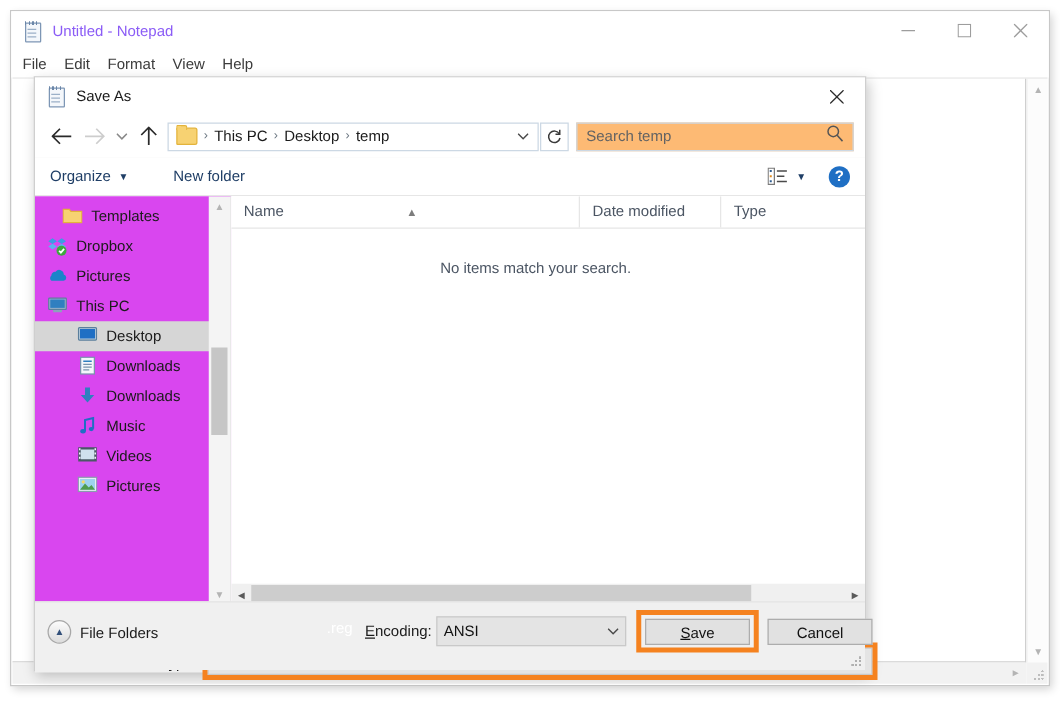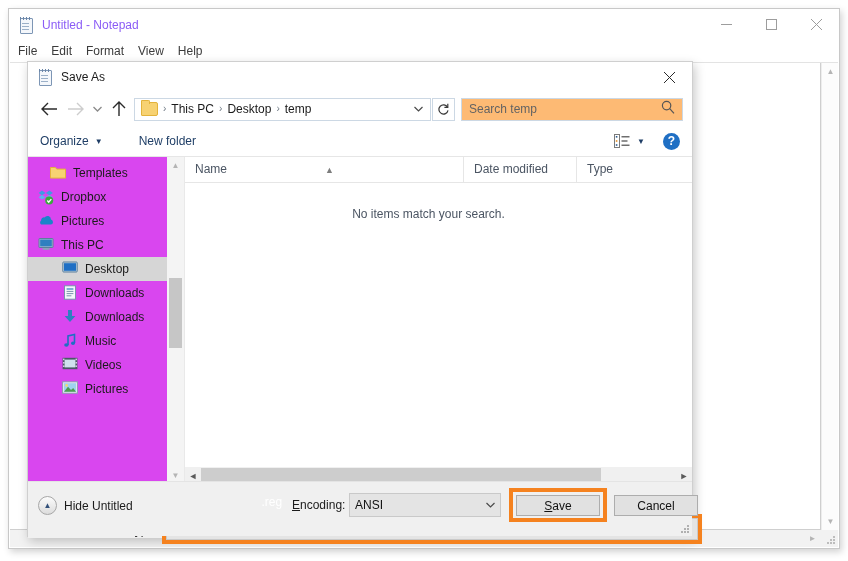--- a/index.html
+++ b/index.html
@@ -944,21 +944,21 @@
           </span>
         </div>
         <div id="filetype-outline"></div>
       </div>
     </div>
   </div>
 
   <div id="dlg-bottom">
     <div id="hide-folders">
       <span id="hide-folders-icon">▲</span>
-      <span>Hide Untitled</span>
+      <span>File Folders</span>
     </div>
 
     <span id="encoding-label"><u>E</u>ncoding:</span>
     <div id="encoding-combo">
       <span id="encoding-value">ANSI</span>
       <span class="combo-caret">
         <svg width="9" height="6" viewBox="0 0 9 6">
           <path d="M0.5 1 L4.5 5 L8.5 1" fill="none" stroke="#4a4a4a" stroke-width="1.2"></path>
         </svg>
       </span>

